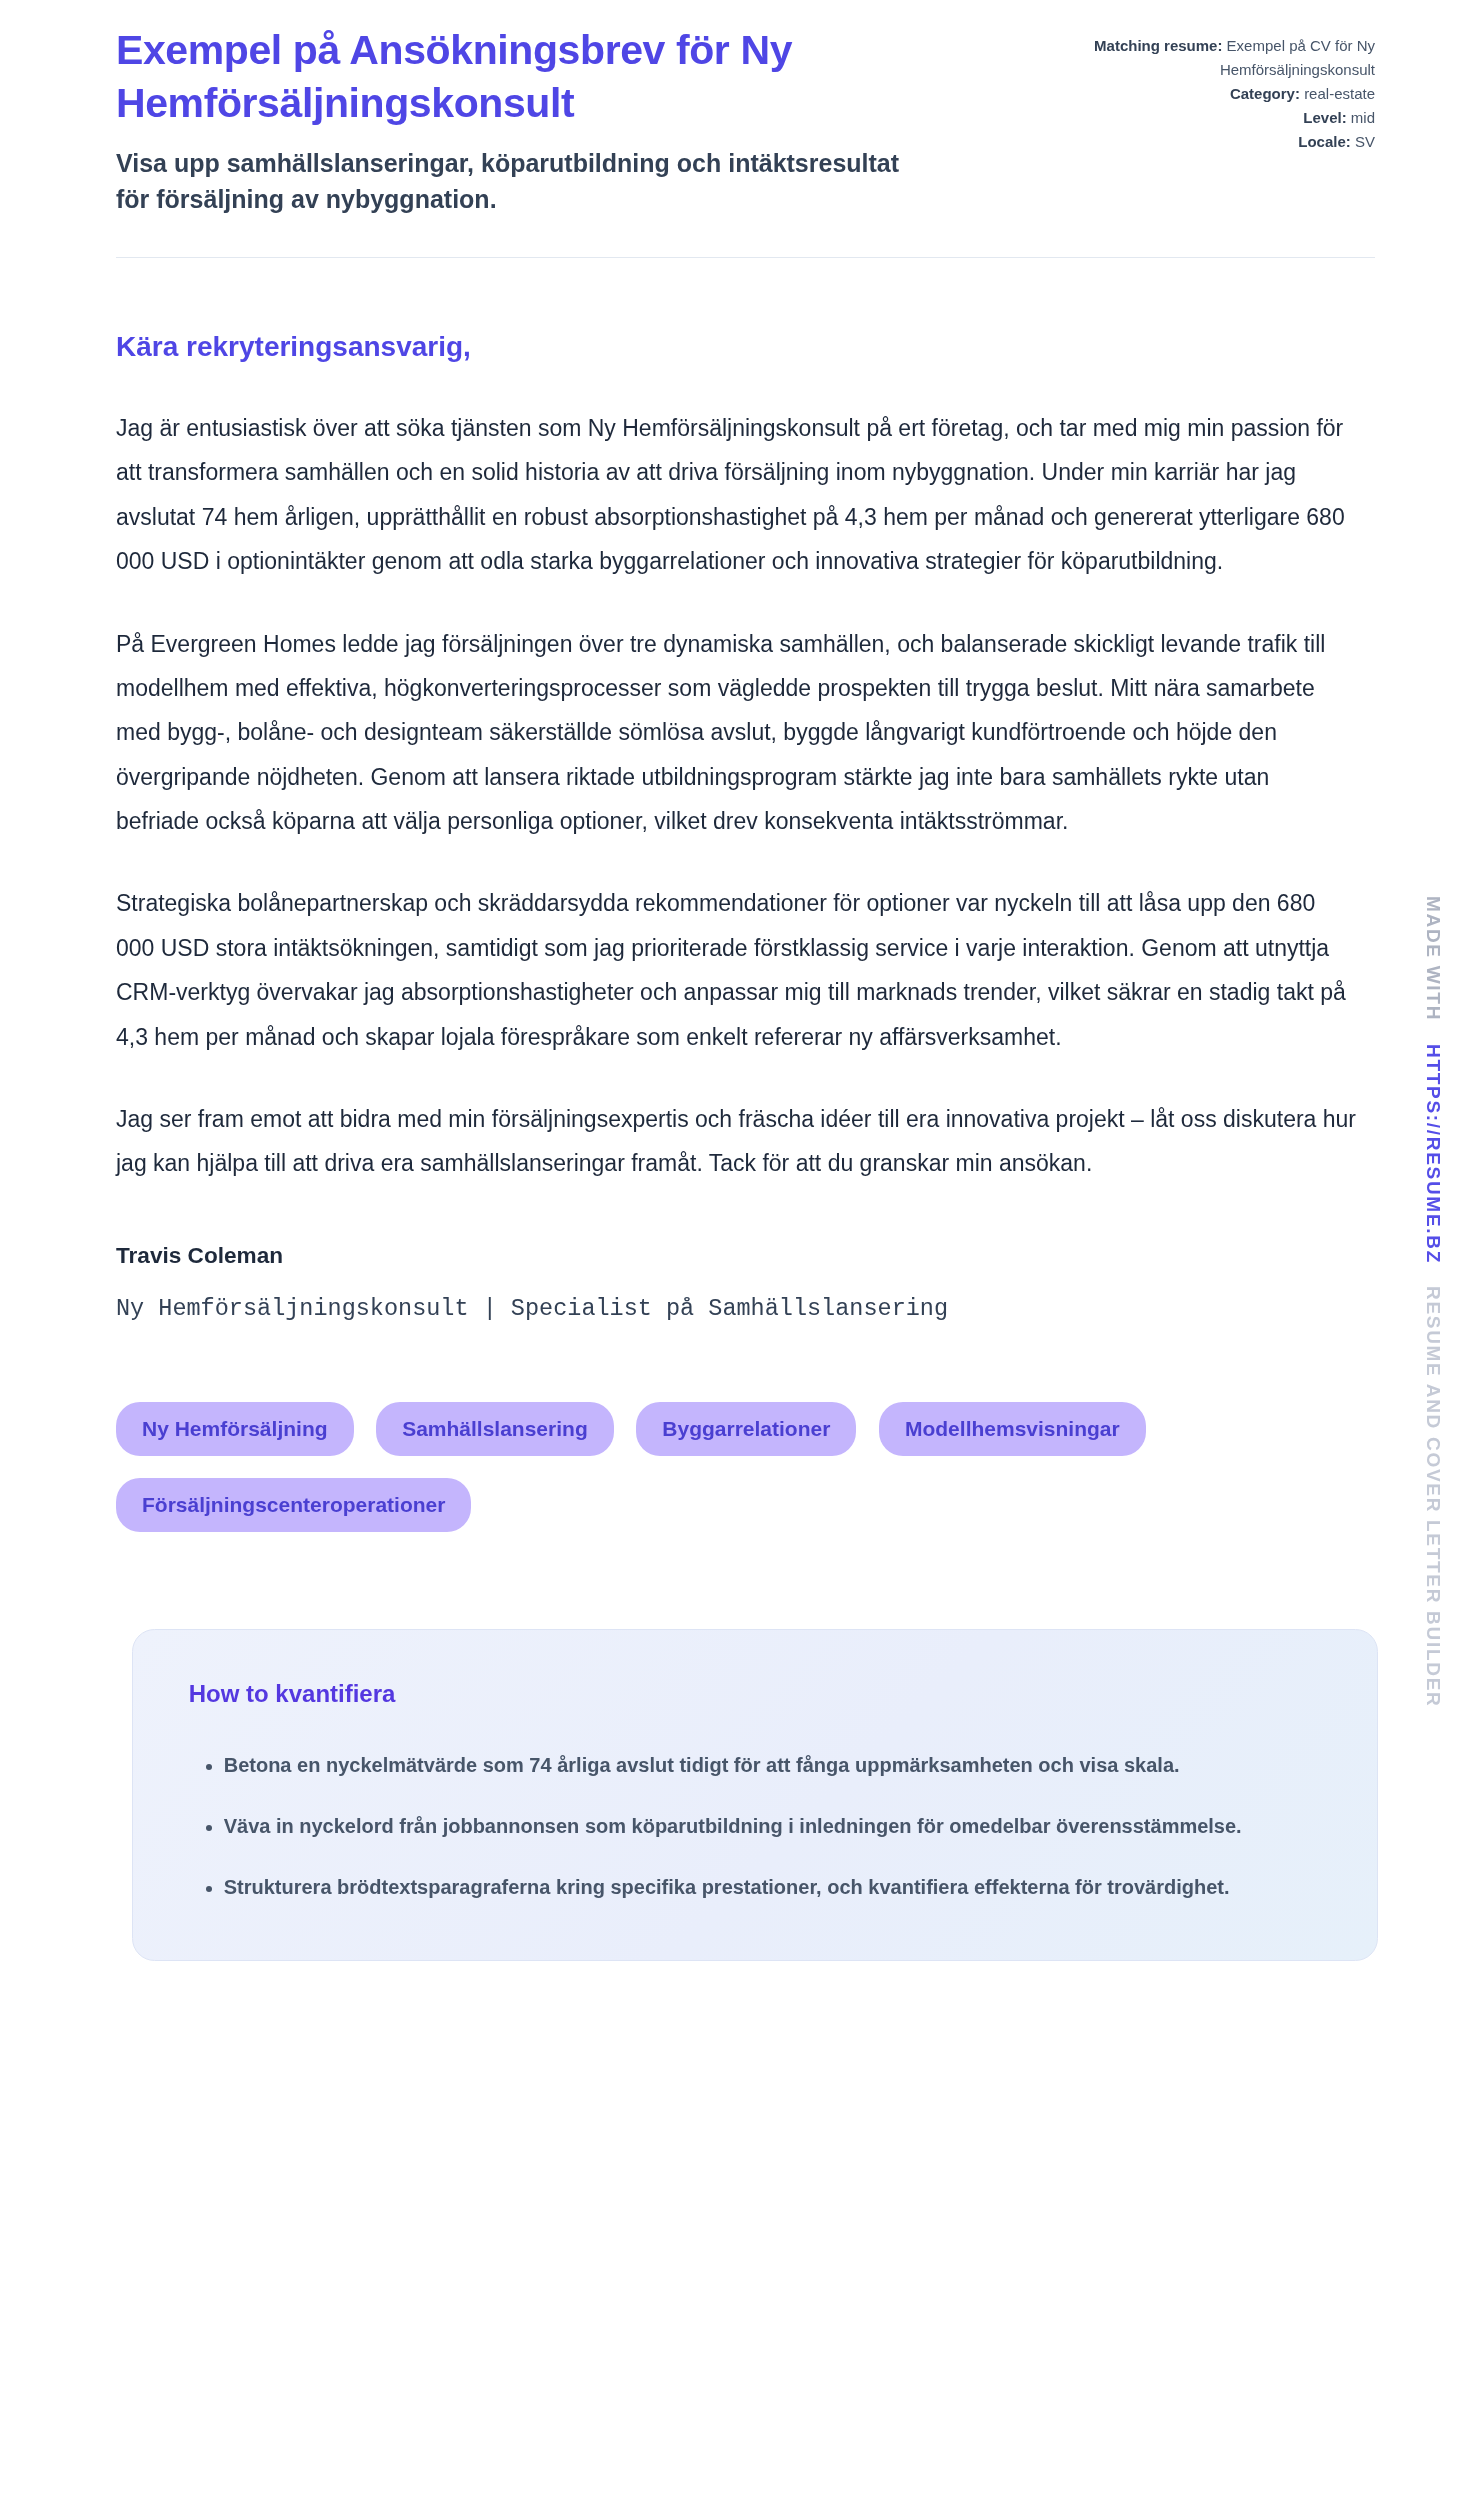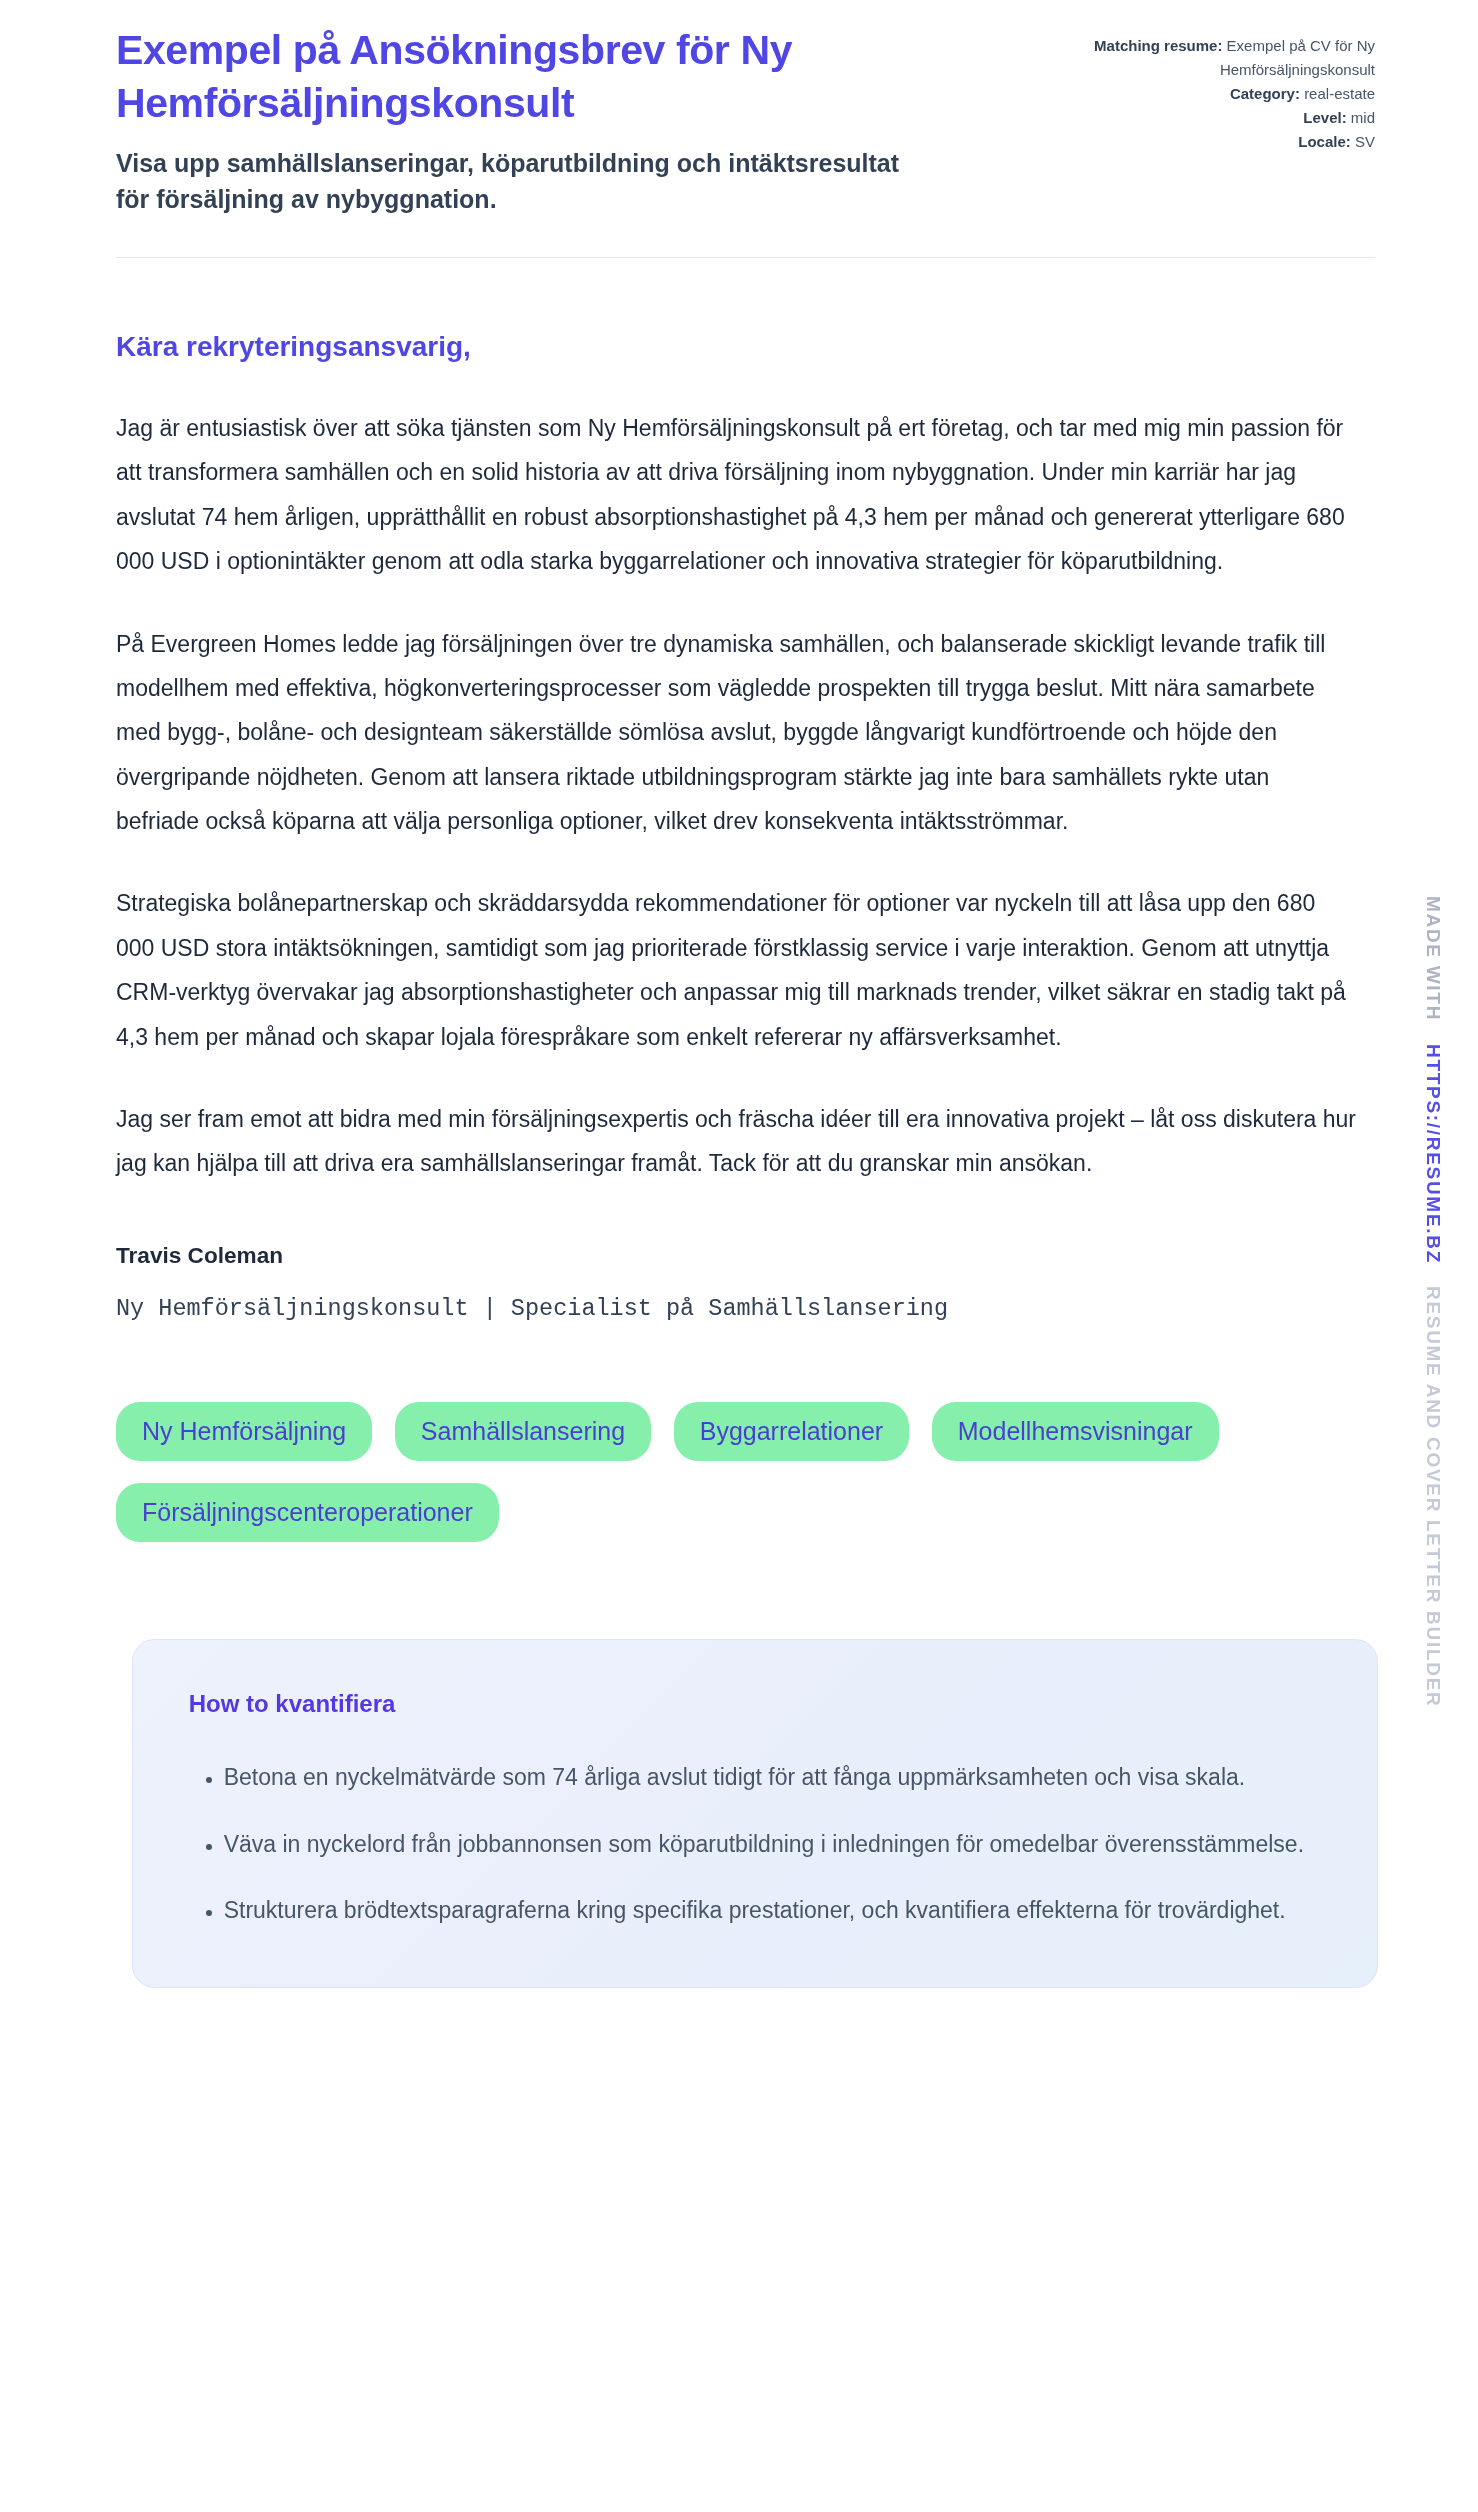--- a/index.html
+++ b/index.html
@@ -85,24 +85,24 @@
   
   .tags {
     margin-top: 80px;
     display: flex;
     flex-wrap: wrap;
     gap: 22.6px;
     max-width: 1131px;
   }
   .tag {
     display: inline-block;
-    background: #86efac;
+    background: #c4b5fd;
     color: #4a3fd1;
-    font-size: 25px;
-    font-weight: 400;
+    font-size: 21px;
+    font-weight: 700;
     padding: 15px 26px;
     border-radius: 24px;
     cursor: pointer;
     white-space: nowrap;
   }
 
   
   .howto-box {
     margin-top: 97px;
     margin-left: 15.7px;
@@ -116,24 +116,25 @@
     font-size: 24px;
     font-weight: 700;
     color: #5438e0;
   }
   .howto-list {
     margin-top: 38px;
     padding-left: 35px;
     list-style: disc;
   }
   .howto-list li {
-    font-size: 23px;
+    font-size: 20px;
     line-height: 1.9;
     color: #475569;
     margin-bottom: 22.6px;
+    font-weight: bold;
   }
   .howto-list li::marker { color: #475569; font-size: 19px; }
   .howto-list li:last-child { margin-bottom: 0; }
 
   
   .watermark {
     position: absolute;
     top: 896px;
     right: 35px;
     writing-mode: vertical-rl;

